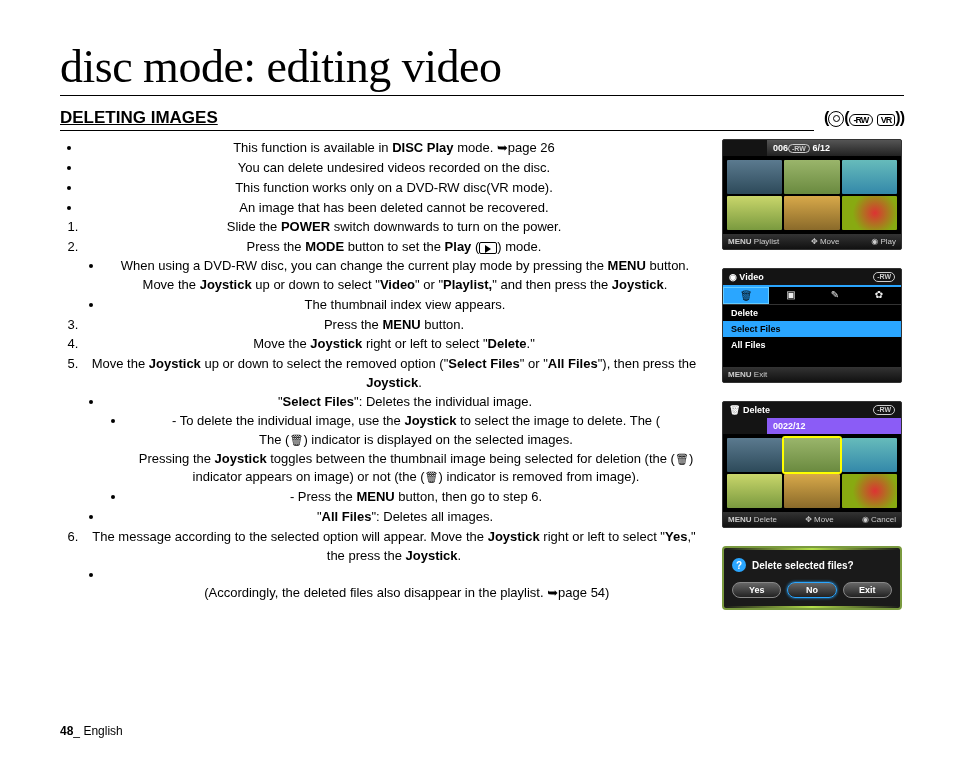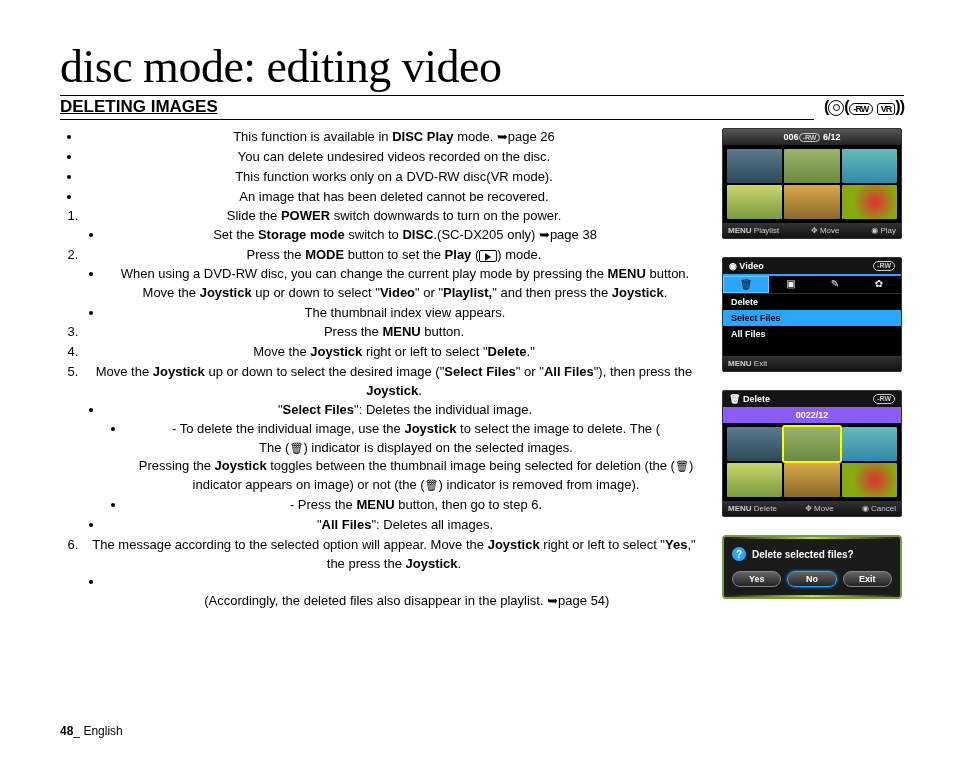--- a/index.html
+++ b/index.html
@@ -12,21 +12,21 @@
     padding: 40px 50px 30px 60px;
     color: #000;
   }
   .page-title {
     font-family: "Times New Roman", serif;
     font-size: 46px;
     font-weight: 300;
     letter-spacing: -0.5px;
     border-bottom: 1.5px solid #000;
     padding-bottom: 2px;
-    margin-bottom: 1px;
+    margin-bottom: 12px;
   }
   .section-row {
     display: flex;
     justify-content: space-between;
     align-items: baseline;
     gap: 10px;
   }
   .section-heading {
     font-size: 17px;
     font-weight: bold;
@@ -75,24 +75,25 @@
   .fig {
     width: 180px;
     background: #141414;
     border: 1px solid #333;
     border-radius: 2px;
     color: #fff;
     font-size: 9px;
     overflow: hidden;
   }
   .fig-head {
-    display: flex; justify-content: center;
+    display: flex; justify-content: flex-start;
     padding: 3px 6px;
     background: linear-gradient(#555,#222);
     font-weight: bold;
+    margin-left: 44px;
   }
   .grid6 {
     display: grid;
     grid-template-columns: repeat(3, 1fr);
     grid-template-rows: repeat(2, 34px);
     gap: 2px;
     padding: 4px;
     background: #000;
   }
   .thumb { border-radius: 1px; }
@@ -241,37 +242,32 @@
     <ul>
       <li><span>This function is available in </span><span class="bold">DISC Play</span><span> mode. </span><span class="arrow">➥</span><span>page 26</span></li>
       <li>You can delete undesired videos recorded on the disc.</li>
       <li>This function works only on a DVD-RW disc(VR mode).</li>
       <li>An image that has been deleted cannot be recovered.</li>
     </ul>
 
     <ol>
       <li>
         <span>Slide the </span><span class="bold">POWER</span><span> switch downwards to turn on the power.</span>
-        <ul>
-            <li>
-          <span>Set the </span><span class="bold">Storage mode</span><span> switch to </span><span class="bold">DISC</span><span>.(SC-DX205 only) </span><span class="arrow">➥</span><span>page 38</span>
-        </li>
-          </ul>
       </li>
       <li>
         <span>Press the </span><span class="bold">MODE</span><span> button to set the </span><span class="bold">Play</span><span> (</span><span class="play-icon"></span><span>) mode.</span>
         <ul>
           <li><span>When using a DVD-RW disc, you can change the current play mode by pressing the </span><span class="bold">MENU</span><span> button. Move the </span><span class="bold">Joystick</span><span> up or down to select "</span><span class="bold">Video</span><span>" or "</span><span class="bold">Playlist,</span><span>" and then press the </span><span class="bold">Joystick</span><span>.</span></li>
           <li>The thumbnail index view appears.</li>
         </ul>
       </li>
       <li><span>Press the </span><span class="bold">MENU</span><span> button.</span></li>
       <li><span>Move the </span><span class="bold">Joystick</span><span> right or left to select "</span><span class="bold">Delete</span><span>."</span></li>
       <li>
-        <span>Move the </span><span class="bold">Joystick</span><span> up or down to select the desired image ("</span><span class="bold">Select Files</span><span>" or "</span><span class="bold">All Files</span><span>"), then press the </span><span class="bold">Joystick</span><span>.</span>
+        <span>Move the </span><span class="bold">Joystick</span><span> up or down to select the removed option ("</span><span class="bold">Select Files</span><span>" or "</span><span class="bold">All Files</span><span>"), then press the </span><span class="bold">Joystick</span><span>.</span>
         <ul>
           <li>"<span class="bold">Select Files</span><span>": Deletes the individual image.</span>
             <ul class="dash-list">
               <li><span>To delete the individual image, use the </span><span class="bold">Joystick</span><span> to select the image to delete. The (</span><br>The (<span class="trash-icon"></span><span>) indicator is displayed on the selected images.</span><br><span>Pressing the </span><span class="bold">Joystick</span><span> toggles between the thumbnail image being selected for deletion (the (</span><span class="trash-icon"></span><span>) indicator appears on image) or not (the (</span><span class="trash-icon"></span><span>) indicator is removed from image).</span></li>
               <li><span>Press the </span><span class="bold">MENU</span><span> button, then go to step 6.</span></li>
             </ul>
           </li>
           <li>"<span class="bold">All Files</span><span>": Deletes all images.</span></li>
         </ul>
       </li>

